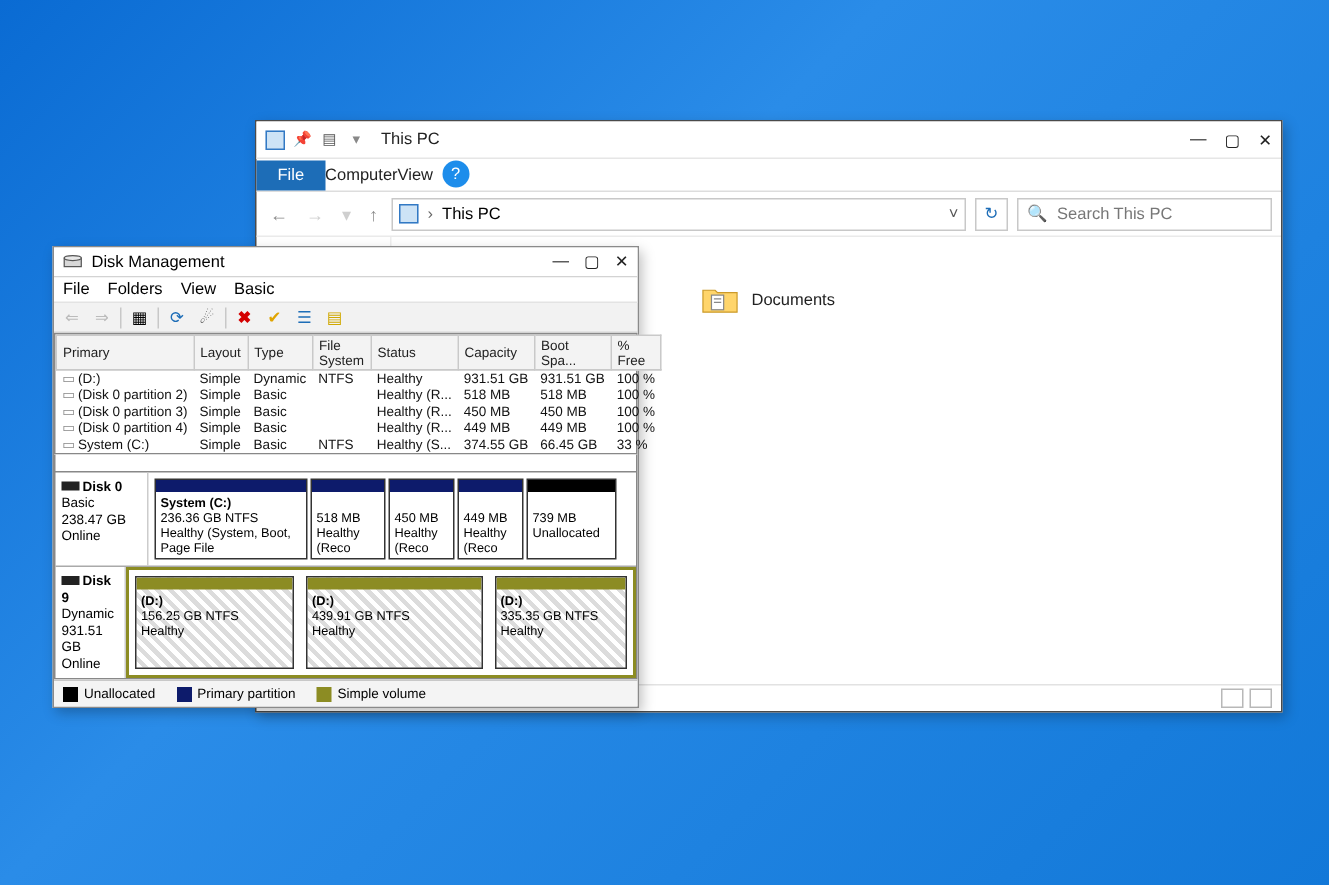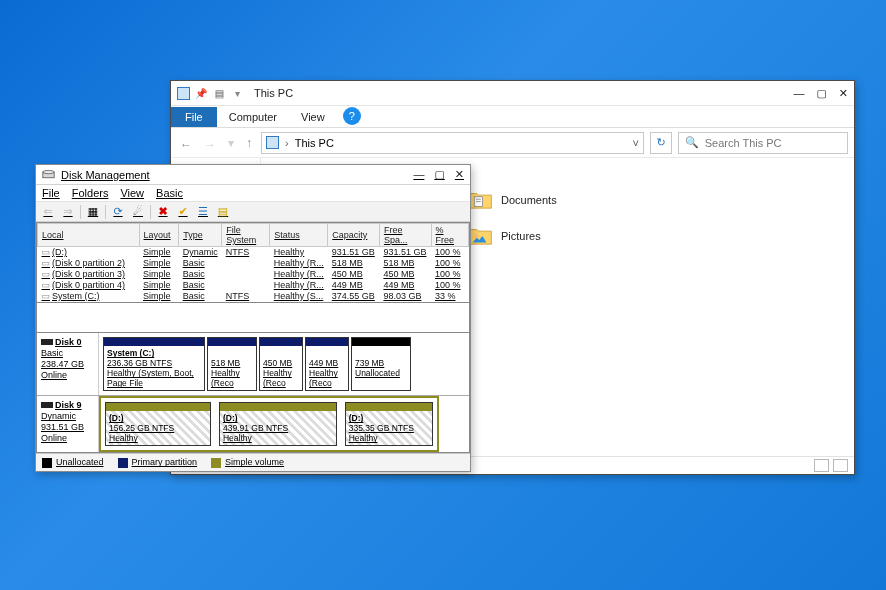--- a/index.html
+++ b/index.html
@@ -8,21 +8,21 @@
 
   
   .explorer { left: 170px; top: 80px; width: 685px; height: 395px; display: flex; flex-direction: column; }
   .titlebar { height: 25px; display:flex; align-items:center; padding:0 6px; background:#fff; border-bottom:1px solid #e6e6e6;}
   .titlebar .icons-left { display:flex; gap:5px; align-items:center;}
   .titlebar .icons-left span{ width:13px; height:13px; display:flex; align-items:center; justify-content:center; font-size:10px;}
   .titlebar .title{ margin-left:10px; font-size:11px; color:#222;}
   .titlebar .winbtns{ margin-left:auto; display:flex; gap:12px; font-size:11px; color:#222;}
   .ribbon-tabs{ display:flex; align-items:end; height:22px; font-size:11px; border-bottom:1px solid #ddd;}
   .ribbon-tabs .file{ background:#1d6db7; color:#fff; padding:4px 14px;}
-  .ribbon-tabs .tab{ padding:4px 12px; color:#222;}
+  .ribbon-tabs .tab{ padding:4px 0; color:#222;}
   .help{ margin-left:auto; width:18px; height:18px; border-radius:50%; background:#1d8deb; color:#fff; display:flex; align-items:center; justify-content:center; font-size:11px; margin:2px 6px;}
   .addressbar{ display:flex; align-items:center; gap:6px; padding:4px 6px; height:30px; border-bottom:1px solid #eaeaea;}
   .nav-arrow{ color:#8a8a8a; font-size:12px; padding:0 3px;}
   .breadcrumb{ flex:1; border:1px solid #c8c8c8; height:22px; display:flex; align-items:center; font-size:11px; padding:0 4px; gap:6px; background:#fff;}
   .breadcrumb .drop{ margin-left:auto; color:#555;}
   .refresh{ border:1px solid #c8c8c8; width:22px; height:22px; display:flex; align-items:center; justify-content:center; color:#1d6db7; font-size:11px;}
   .searchbox{ border:1px solid #c8c8c8; height:22px; width:170px; display:flex; align-items:center; padding:0 6px; font-size:11px; color:#777;}
 
   .panes{ flex:1; display:flex; }
   .sidebar{ width:90px; border-right:1px solid #eee; padding:4px 6px; font-size:11px; color:#1d6db7;}
@@ -35,21 +35,21 @@
   .folder-ico svg{ width:100%; height:100%;}
   .drive-sec{ margin-top:18px;}
   .drive-item{ display:flex; align-items:center; gap:10px;}
   .drive-ico{ width:24px; height:20px;}
   .drive-bar{ width:110px; height:9px; border:1px solid #8a8a8a; background:#fff; position:relative;}
   .drive-bar .fill{ position:absolute; left:0; top:0; bottom:0; background:#1d8deb;}
   .statusbar{ height:18px; border-top:1px solid #e2e2e2; display:flex; justify-content:flex-end; padding:2px 6px; gap:4px;}
   .statusbar span{ width:15px; height:13px; border:1px solid #b8b8b8; font-size:8px;}
 
   
-  .diskmgmt { left: 35px; top: 164px; width: 436px; height: 308px; display:flex; flex-direction:column; background:#f5f5f5; border:1px solid #8a8a8a;text-decoration:underline;}
+  .diskmgmt { left: 35px; top: 164px; width: 391px; height: 308px; display:flex; flex-direction:column; background:#f5f5f5; border:1px solid #8a8a8a;}
   .dm-title{ height:20px; background:#fff; display:flex; align-items:center; padding:0 6px; font-size:11px; border-bottom:1px solid #d3d3d3;}
   .dm-title .dm-ico{ width:13px; height:13px; margin-right:6px;}
   .dm-title .winbtns{ margin-left:auto; display:flex; gap:10px; font-size:11px; color:#222;}
   .dm-menu{ height:17px; background:#fff; display:flex; gap:12px; padding:0 6px; font-size:11px; align-items:center; border-bottom:1px solid #e3e3e3;}
   .dm-tool{ height:20px; background:#f2f2f2; display:flex; align-items:center; gap:4px; padding:0 4px; border-bottom:1px solid #d3d3d3;}
   .tb{ width:16px; height:16px; display:flex; align-items:center; justify-content:center; font-size:11px;}
   .tb.sep{ width:1px; background:#c8c8c8; height:14px; padding:0;}
   .dm-table{ background:#fff; border:1px solid #888; margin:0; flex:0 0 auto;}
   .dm-table table{ width:100%; border-collapse:collapse; font-size:9px;}
   .dm-table th{ background:#f3f3f3; border:1px solid #c9c9c9; padding:1px 4px; text-align:left; font-weight:400; color:#222;}
@@ -141,28 +141,20 @@
               </svg></span>
       <span>Documents</span>
     </div>
           <div class="folder-item">
       <span class="folder-ico"><svg viewBox="0 0 32 28">
                 <path d="M2 6h10l2 2h16v16H2z" fill="#ffd56b" stroke="#cc9a2a"></path>
                 <path d="M12 11v8a2 2 0 1 1-1-2V12l7-1v7a2 2 0 1 1-1-2V10z" fill="#2d8fe0"></path>
               </svg></span>
       <span>Music</span>
     </div>
-          <div class="folder-item">
-      <span class="folder-ico"><svg viewBox="0 0 32 28">
-                <path d="M2 6h10l2 2h16v16H2z" fill="#ffd56b" stroke="#cc9a2a"></path>
-                <circle cx="11" cy="14" r="2" fill="#fb8"></circle>
-                <path d="M7 22l5-6 3 3 4-5 5 8z" fill="#2d8fe0"></path>
-              </svg></span>
-      <span>Pictures</span>
-    </div>
         </div>
 
       <div class="drive-sec">
         <div class="drive-item">
           <span class="drive-ico">
             <svg viewBox="0 0 24 20">
                 <rect x="1" y="7" width="22" height="10" rx="1" fill="#cfd6dd" stroke="#7a7a7a"></rect>
                 <rect x="3" y="9" width="12" height="2" fill="#49a0e8"></rect>
                 <circle cx="20" cy="12" r="1.2" fill="#49d26e"></circle>
               </svg>
@@ -217,27 +209,27 @@
     <span class="tb" style="color:#d40000;font-weight:bold;">✖</span>
     <span class="tb" style="color:#e0a400;">✔</span>
     <span class="tb" style="color:#1d6db7;">☰</span>
     <span class="tb" style="color:#d0a800;">▤</span>
   </div>
 
   <div class="dm-table">
     <table>
       <thead>
           <tr id="dmHead">
-            <th style="width:108px">Local</th>
+            <th style="width:108px">Primary</th>
             <th style="width:42px">Layout</th>
             <th style="width:42px">Type</th>
             <th style="width:54px">File System</th>
             <th style="width:58px">Status</th>
             <th style="width:52px">Capacity</th>
-            <th style="width:52px">Free Spa...</th>
+            <th style="width:52px">Boot Spa...</th>
             <th style="width:40px">% Free</th>
           </tr>
         </thead>
       <tbody id="dmBody">
           <tr>
             <td class="vol"><span style="color:#888;">▭</span> (D:)</td>
             <td>Simple</td>
             <td>Dynamic</td>
             <td>NTFS</td>
             <td>Healthy</td>
@@ -275,21 +267,21 @@
             <td>449 MB</td>
             <td>100 %</td>
           </tr>
           <tr>
             <td class="vol"><span style="color:#888;">▭</span> System (C:)</td>
             <td>Simple</td>
             <td>Basic</td>
             <td>NTFS</td>
             <td>Healthy (S...</td>
             <td>374.55 GB</td>
-            <td>98.03 GB</td>
+            <td>66.45 GB</td>
             <td>33 %</td>
           </tr>
         </tbody>
     </table>
   </div>
   <div class="dm-spacer"></div>
 
   <div class="dm-graphical">
     <div class="disk-row">
       <div class="disk-head">

